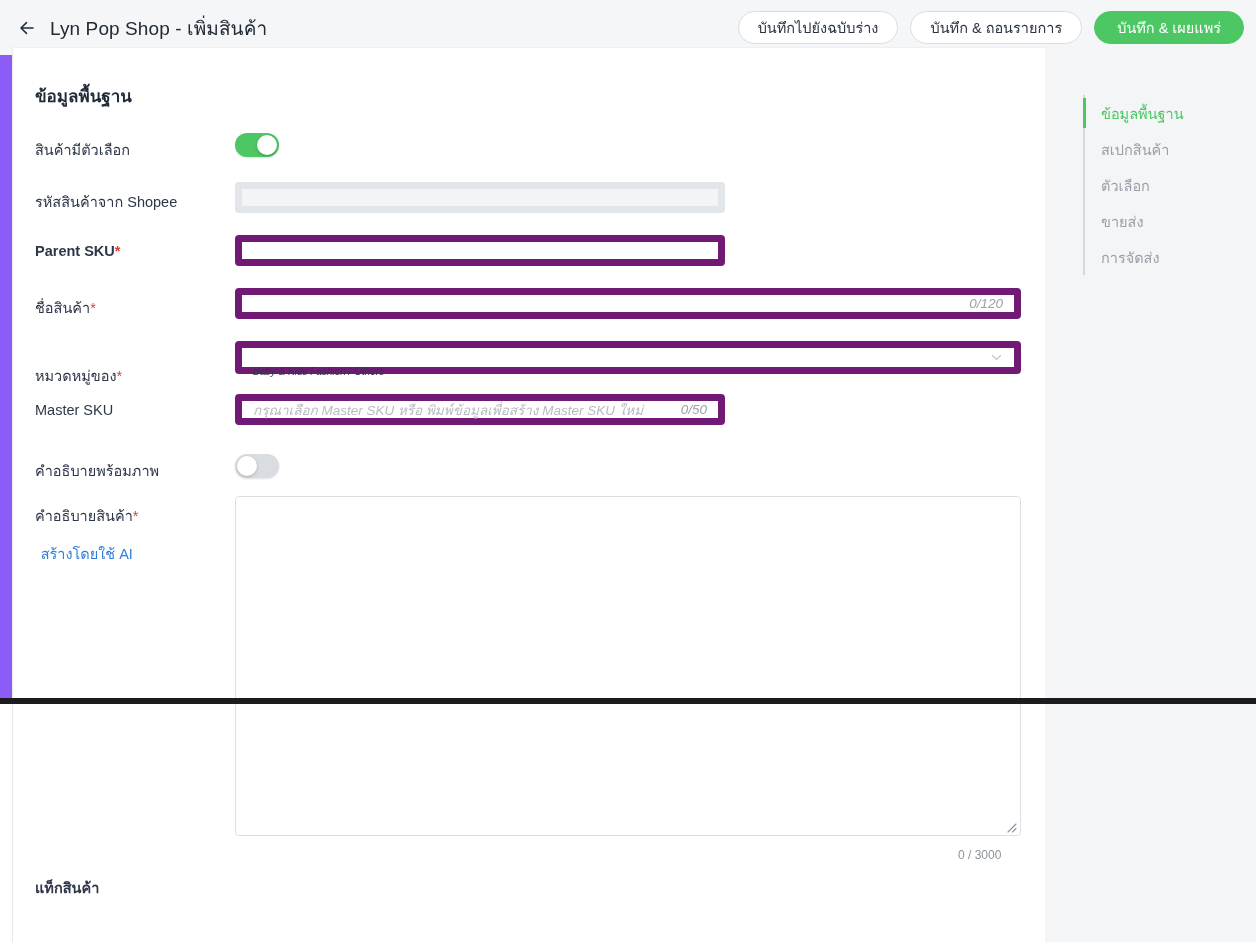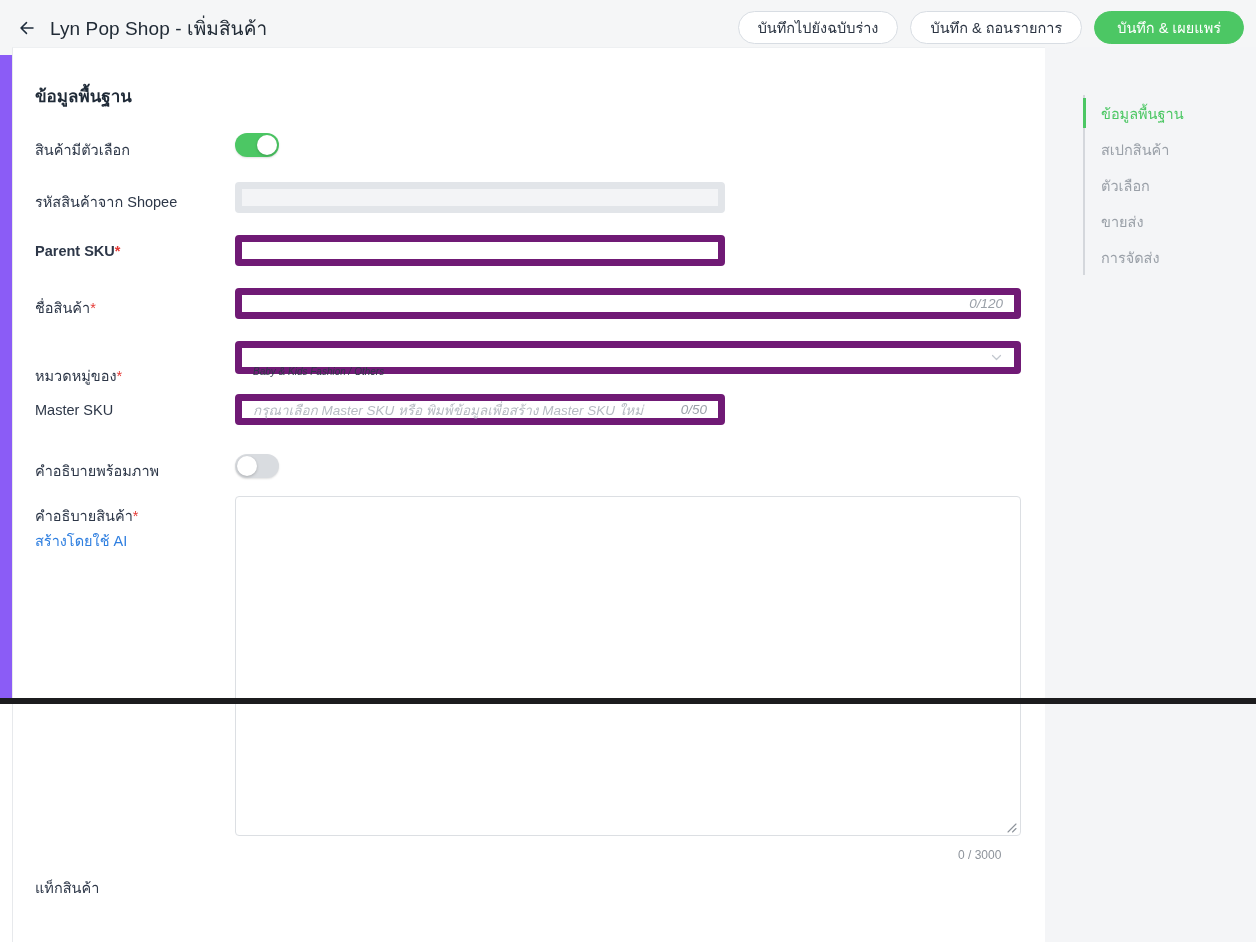--- a/index.html
+++ b/index.html
@@ -103,22 +103,23 @@
     left: 22px;
     font-size: 14.5px;
     color: #2d3748;
     white-space: nowrap;
   }
   .req { color: #e53935; }
   .ai-link {
     display: block;
     color: #2f7fe0;
     font-size: 14.5px;
-    margin-top: 2px;
-    cursor: pointer;
+    margin-top: 15px;
+    cursor: pointer;
+    text-align: center;
   }
 
   .field {
     position: absolute;
     height: 31px;
     border: 7px solid #701a75;
     border-radius: 4px;
     background: #ffffff;
     display: flex;
     align-items: center;
@@ -286,21 +287,21 @@
     </div>
     <div class="textarea-box" style="left:222px; top:448px; width:786px; height:340px;">
       <span class="resize-handle">
         <svg width="14" height="14" viewBox="0 0 14 14" fill="none" aria-hidden="true">
           <path d="M13 5L5 13M13 9.5L9.5 13" stroke="#8d939b" stroke-width="1.1" stroke-linecap="round"></path>
         </svg>
       </span>
     </div>
     <div class="ta-counter" style="left:945px; top:800px;">0 / 3000</div>
 
-    <div class="label" style="top:828px;">แท็กสินค้า</div>
+    <div class="label" style="top:828px;font-weight:bold;">แท็กสินค้า</div>
 
   </div>
 
   <div class="right-rail">
     <div class="nav">
       <div class="nav-item active">
         <span>ข้อมูลพื้นฐาน</span>
       </div>
       <div class="nav-item">
         <span>สเปกสินค้า</span>

